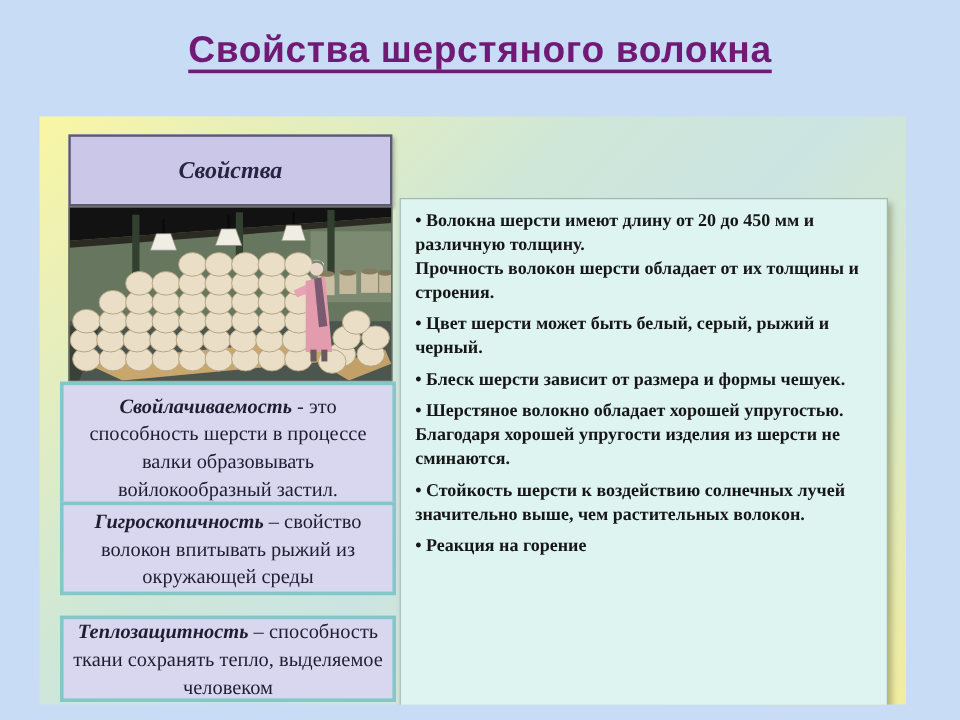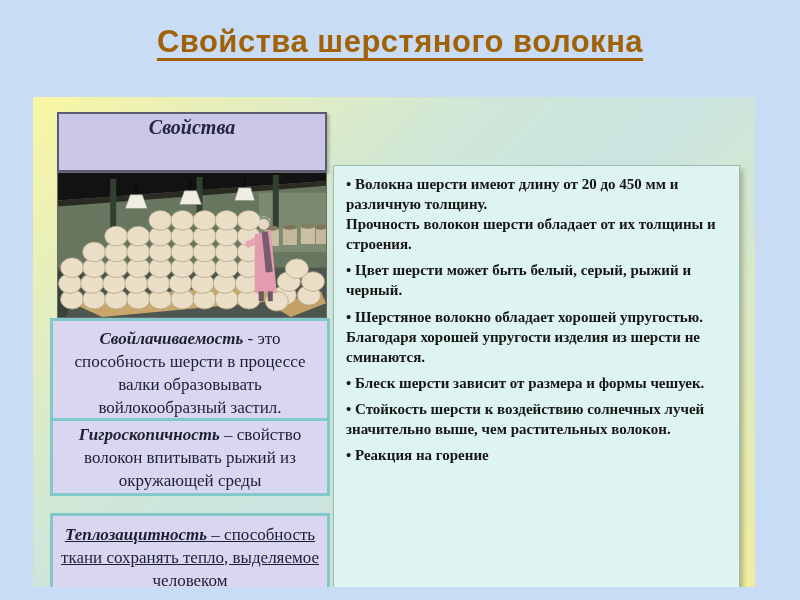--- a/index.html
+++ b/index.html
@@ -5,57 +5,57 @@
   html,body{margin:0;padding:0;}
   body{
     width:800px;height:600px;position:relative;overflow:hidden;
     background:#c9dcf5;
     font-family:"Liberation Serif", serif;
   }
   
   .title{
     position:absolute;left:0;top:24px;width:800px;text-align:center;
     font-family:"Liberation Sans", sans-serif;
-    font-size:31px;font-weight:bold;color:#a16207;
+    font-size:31px;font-weight:bold;color:#701a75;
     text-decoration:underline;text-underline-offset:6px;
     text-decoration-thickness:2.5px;
     letter-spacing:.5px;margin:0;
   }
   
   .slide{
     position:absolute;left:33px;top:97px;width:722px;height:490px;
     background:linear-gradient(135deg,#f9f7a3 0%,#e9efb8 14%,#cfe7d8 38%,#cbe4e1 55%,#d8e9c6 76%,#f2eda0 100%);
     overflow:hidden;
   }
   
   .hdr-box{
     position:absolute;left:24px;top:15px;width:270px;height:60px;
     background:#cbc7e8;border:2px solid #5c5c70;box-sizing:border-box;
-    display:flex;flex-direction:column;
+    display:flex;flex-direction:column;justify-content:center;
     text-align:center;font-size:20px;font-weight:bold;font-style:italic;
     color:#262640;line-height:26px;
     box-shadow:2px 2px 3px rgba(60,60,60,.35);
   }
   .photo{
     position:absolute;left:24px;top:75px;width:270px;height:146px;
     border:1px solid #6a6a6a;box-sizing:border-box;background:#66765f;
   }
   .photo svg{display:block;width:100%;height:100%;}
   .bale{fill:#eadfc6;stroke:#b3a383;stroke-width:.8;}
   .term-box{
     position:absolute;left:17px;width:280px;
     background:#d9d6f0;border:3px solid #82c8c8;box-sizing:border-box;
     display:flex;align-items:center;justify-content:center;
     text-align:center;font-size:17px;color:#1e1e32;line-height:23px;
     padding:2px 8px;
   }
   .term-box .term{font-weight:bold;font-style:italic;}
   #box-felting{top:221px;height:109px;}
   #box-hygro{top:321px;height:78px;}
-  #box-heat{top:416px;height:88px;text-decoration:underline;}
+  #box-heat{top:416px;height:72px;}
   
   .props{
     position:absolute;left:300px;top:20px;width:407px;height:453px;
     background:#ddf4f1;border:1px solid #9fb9b4;box-sizing:border-box;
     padding:8px 18px 8px 12px;color:#161616;
     font-size:15px;font-weight:bold;line-height:1.34;
     box-shadow:3px 4px 5px rgba(110,110,70,.45);
     margin-top:48px;
   }
   .rp{margin:6px 0 0;}
@@ -185,19 +185,19 @@
   </div>
 
   <div class="term-box" id="box-heat">
     <div><span class="term">Теплозащитность</span><span> – способность ткани сохранять тепло, выделяемое человеком</span></div>
   </div>
 
   <div class="props">
     <p class="rp first">• Волокна шерсти имеют длину от 20 до 450 мм и различную толщину.</p>
     <p class="rp cont">Прочность волокон шерсти обладает от их толщины и строения.</p>
     <p class="rp">• Цвет шерсти может быть белый, серый, рыжий и черный.</p>
+    <p class="rp">• Блеск шерсти зависит от размера и формы чешуек.</p>
     <p class="rp">• Шерстяное волокно обладает хорошей упругостью. Благодаря хорошей упругости изделия из шерсти не сминаются.</p>
-    <p class="rp">• Блеск шерсти зависит от размера и формы чешуек.</p>
     <p class="rp">• Стойкость шерсти к воздействию солнечных лучей значительно выше, чем растительных волокон.</p>
     <p class="rp">• Реакция на горение</p>
   </div>
 
 </div>
 
 </body></html>

